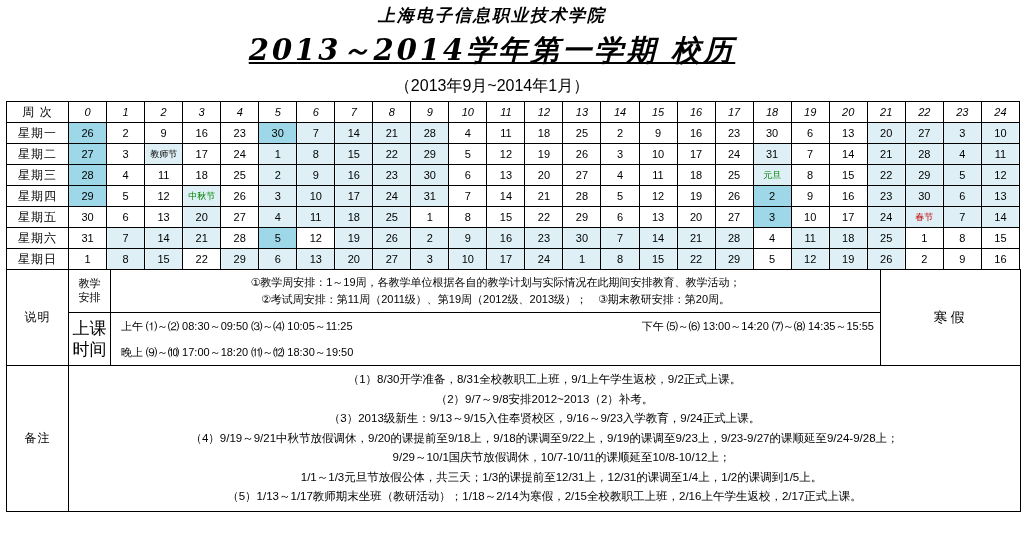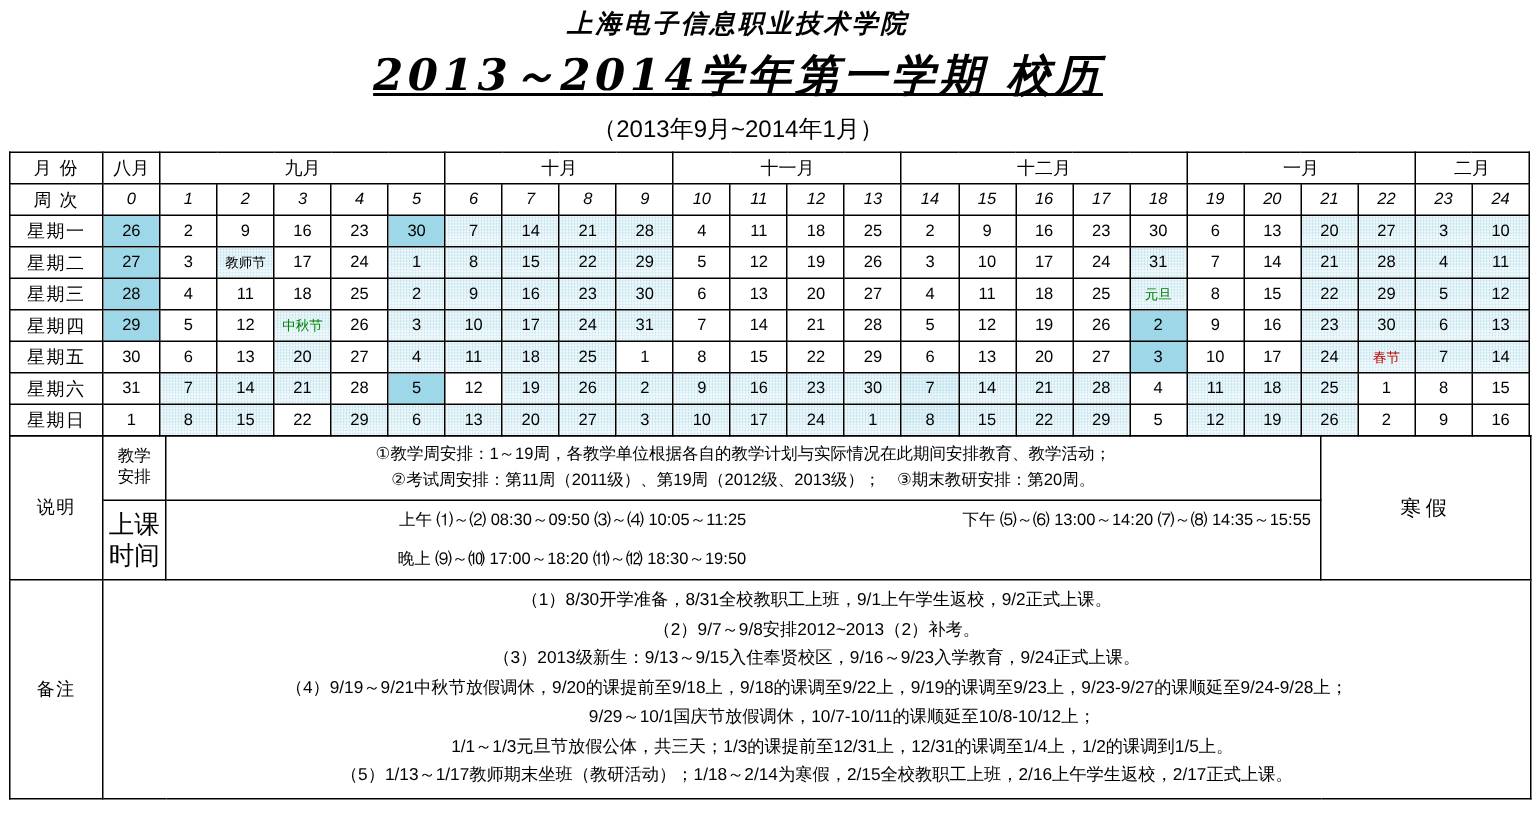--- a/index.html
+++ b/index.html
@@ -87,21 +87,21 @@
   .note-text{
     text-align:left;font-size:11px;line-height:1.55;padding:4px 6px !important;
   }
   .note-text-sm{
     text-align:left;font-size:11px;line-height:1.5;padding:3px 6px !important;
   }
   .winter{
     font-weight:bold;font-size:14px;letter-spacing:3px;margin-left:26px;
   }
   .time-line{display:flex;gap:0;align-items:center;}
-  .time-left{width:50%;text-align:right;padding-left:4px;}
+  .time-left{width:50%;text-align:left;padding-left:4px;}
   .time-right{width:50%;text-align:right;}
   .remark-list{text-align:left;font-size:11.5px;line-height:1.7;padding:4px 8px !important;}
   .remark-list div{white-space:nowrap;}
   .indent{padding-left:34px;}
 </style>
 </head>
 <body>
 
 <div class="page">
 
@@ -110,30 +110,20 @@
     <div class="main-title">2013～2014学年第一学期  校历</div>
     <div class="sub-title">（2013年9月~2014年1月）</div>
   </div>
 
   <table class="cal">
     <colgroup>
       <col style="width:62px">
       <col span="25" style="width:38px">
     </colgroup>
     <tbody id="cal-body">
-        <tr>
-          <td class="lbl">月 份</td>
-          <td class="monthhdr" colspan="1">八月</td>
-          <td class="monthhdr" colspan="5">九月</td>
-          <td class="monthhdr" colspan="4">十月</td>
-          <td class="monthhdr" colspan="4">十一月</td>
-          <td class="monthhdr" colspan="5">十二月</td>
-          <td class="monthhdr" colspan="4">一月</td>
-          <td class="monthhdr" colspan="2">二月</td>
-        </tr>
         <tr>
           <td class="lbl">周 次</td>
           <td class="weekno">0</td>
           <td class="weekno">1</td>
           <td class="weekno">2</td>
           <td class="weekno">3</td>
           <td class="weekno">4</td>
           <td class="weekno">5</td>
           <td class="weekno">6</td>
           <td class="weekno">7</td>

